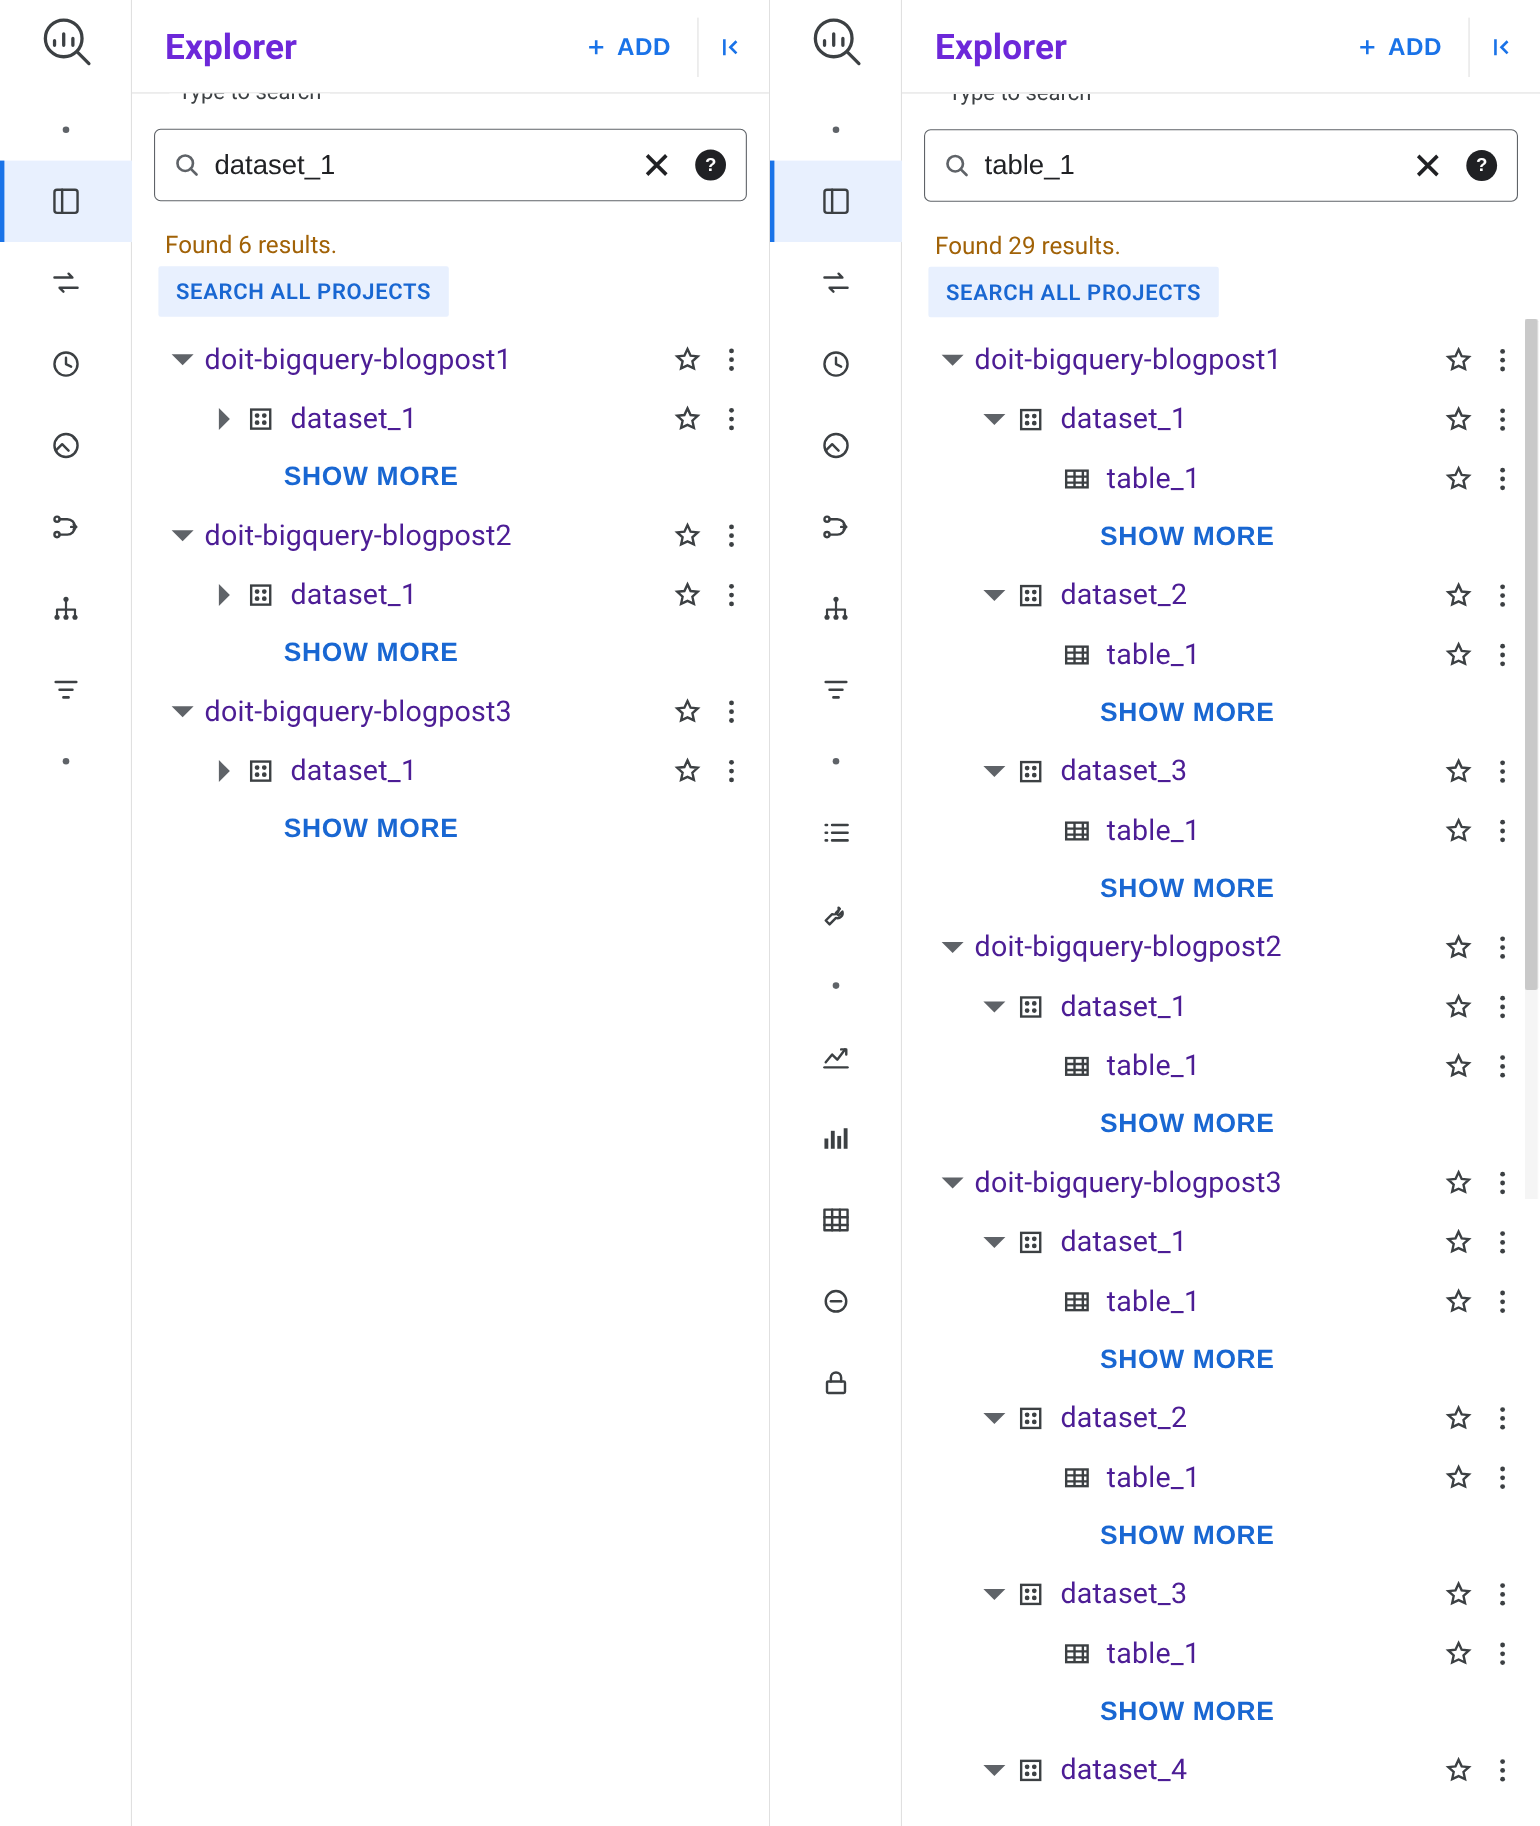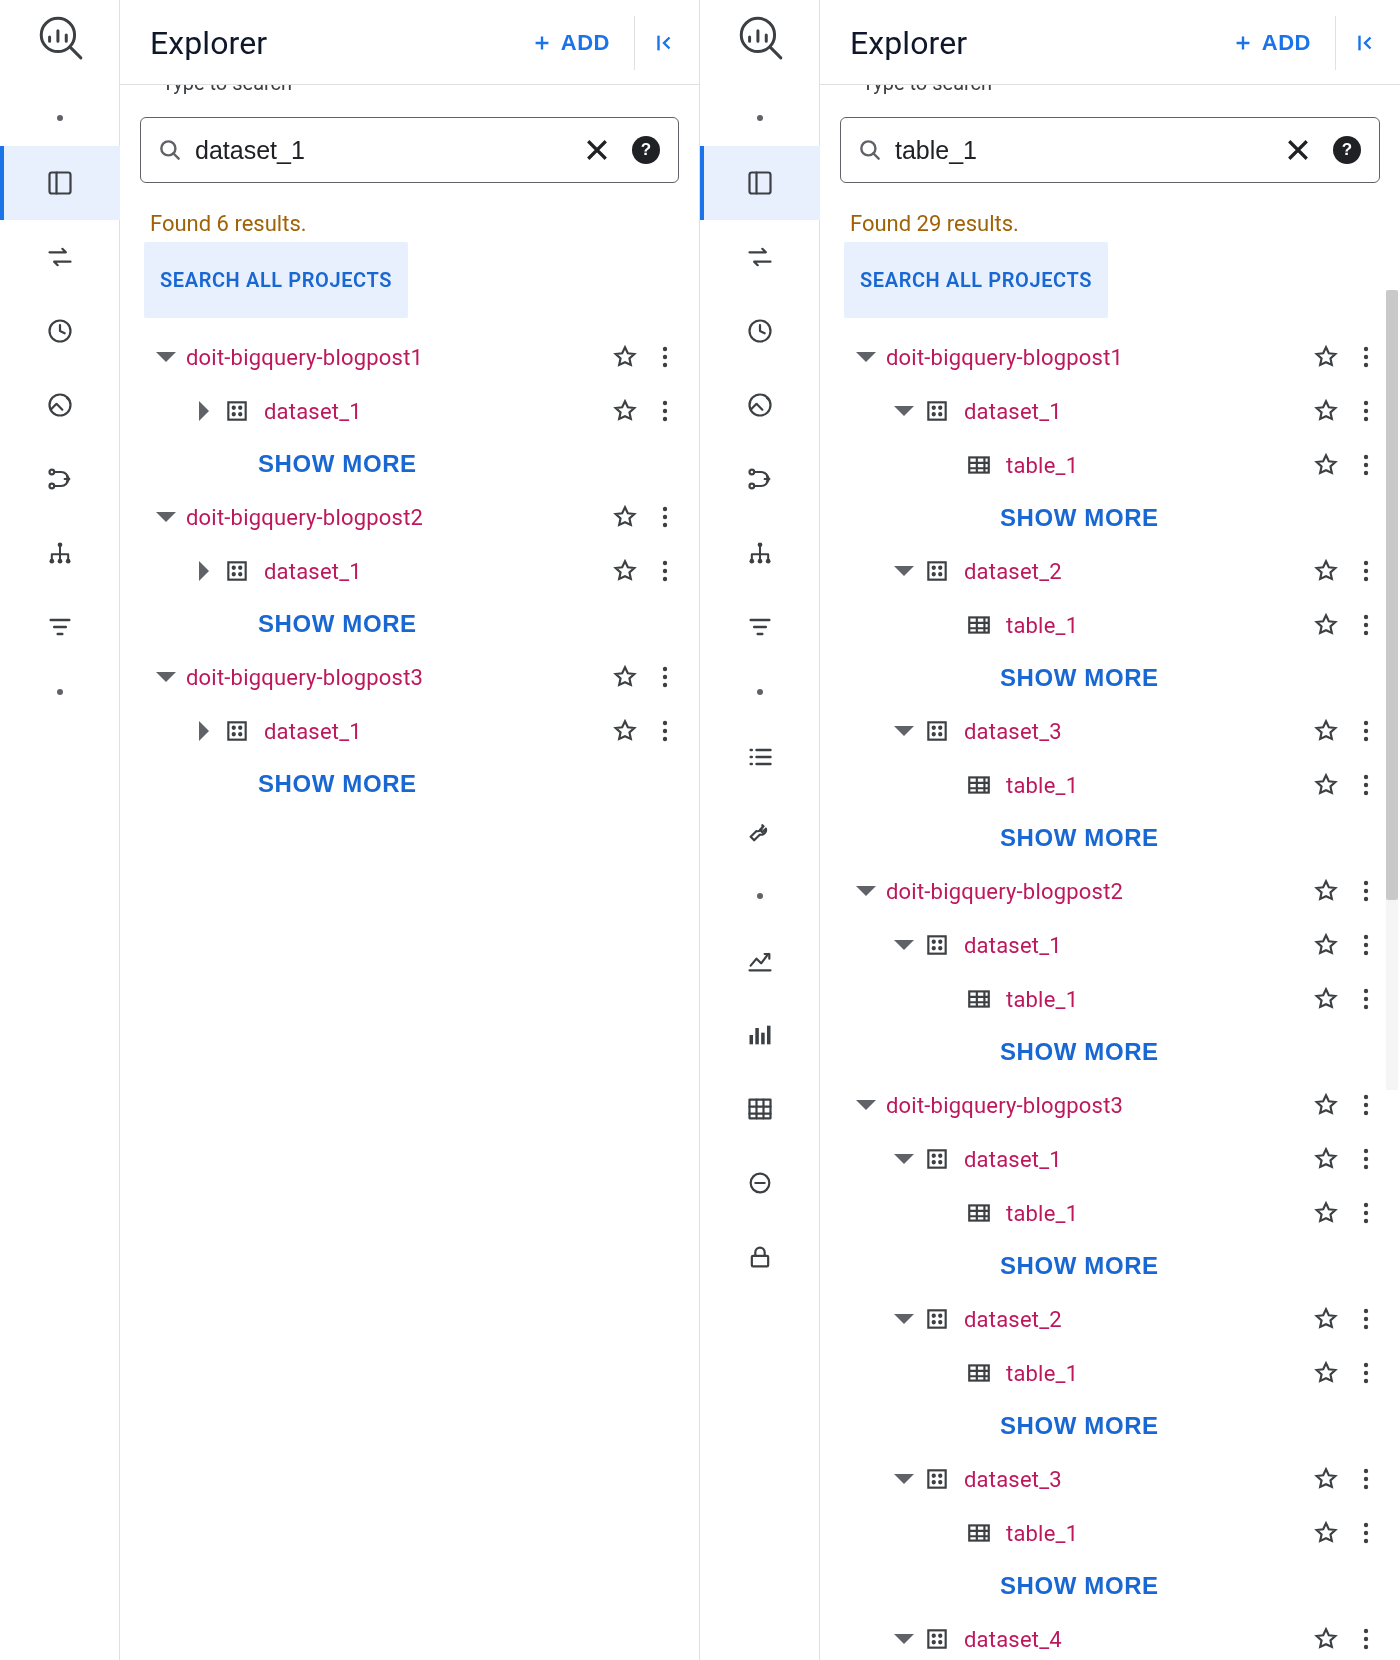--- a/index.html
+++ b/index.html
@@ -82,23 +82,23 @@
     flex: 1;
   }
   .explorer-header {
     display: flex;
     align-items: center;
     padding: 16px 10px 14px 30px;
     border-bottom: 1px solid #e0e0e0;
   }
   .explorer-title {
     font-size: 32px;
-    font-weight: 400;
+    font-weight: 700;
     flex: 1;
-    color: #0f172a;
+    color: #6d28d9;
     letter-spacing: .1px;
   }
   .add-btn {
     display: inline-flex;
     align-items: center;
     color: #1a73e8;
     font-weight: 600;
     font-size: 22px;
     gap: 8px;
     padding: 10px 20px;
@@ -168,21 +168,21 @@
   }
 
   .results-text {
     padding: 18px 20px 6px 30px;
     font-size: 22px;
     color: #a16207;
   }
   .search-all {
     margin: 0 0 0 24px;
     display: inline-block;
-    padding: 26px 16px;
+    padding: 11px 16px;
     background: #e8f0fe;
     color: #1967d2;
     font-weight: 600;
     font-size: 20px;
     letter-spacing: .6px;
     border-radius: 2px;
     cursor: pointer;
   }
 
   
@@ -202,22 +202,22 @@
   }
   .row .entity-icon {
     width: 26px; height: 26px;
     display: inline-flex; align-items:center; justify-content:center;
     margin-right: 14px;
     color: #3c4043;
     flex-shrink: 0;
   }
   .row .label {
     flex: 1;
-    font-size: 22px;
-    color: #be185d;
+    font-size: 26px;
+    color: #4c1d95;
     letter-spacing: .2px;
     white-space: nowrap;
     overflow: hidden;
     text-overflow: ellipsis;
   }
   .row .star, .row .kebab {
     width: 40px; height: 40px;
     display: inline-flex; align-items:center; justify-content:center;
     color: #3c4043;
     background: none; border: none; cursor: pointer;

